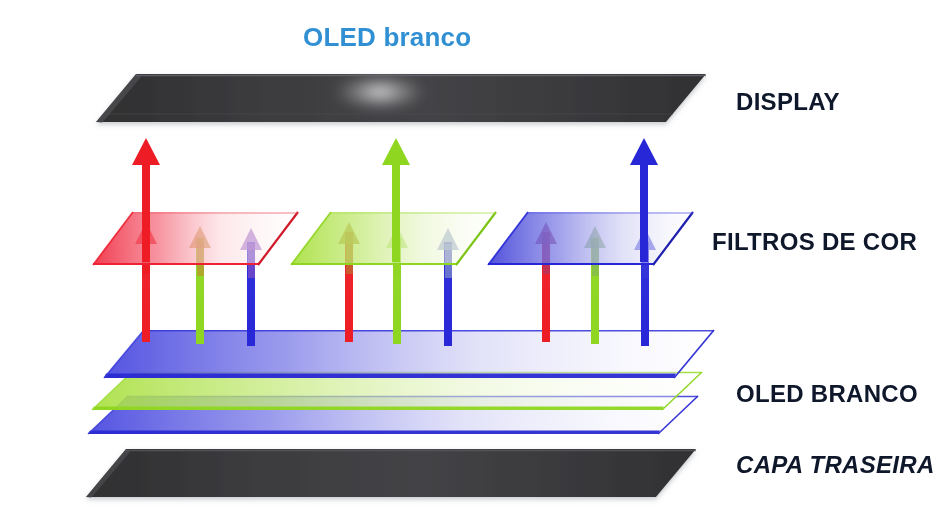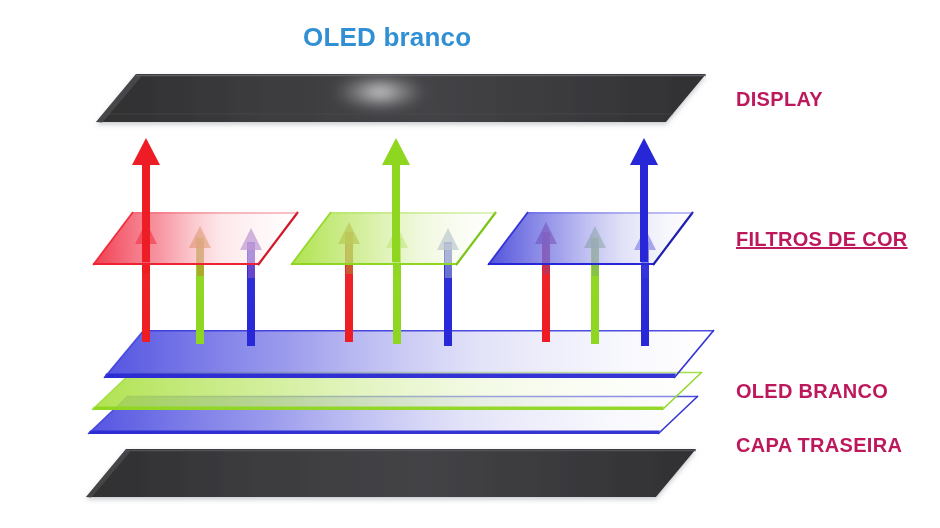--- a/index.html
+++ b/index.html
@@ -35,32 +35,32 @@
     left: 255px;
     top: 22px;
     font-size: 26px;
     font-weight: 600;
     color: #3190d4;
     letter-spacing: 0.2px;
     white-space: nowrap;
   }
   .layer-label {
     position: absolute;
-    font-size: 20px;
+    font-size: 24px;
     font-weight: 700;
-    color: #be185d;
+    color: #0f172a;
     letter-spacing: 0.3px;
     white-space: nowrap;
     font-family: "Liberation Sans", sans-serif;
     text-align: right;
   }
   #label-display   { left: 688px; top: 88px;  }
-  #label-filters   { left: 688px; top: 228px; text-decoration: underline; }
+  #label-filters   { left: 664px; top: 228px; }
   #label-qled      { left: 688px; top: 380px; }
-  #label-back      { left: 688px; top: 434px; }
+  #label-back      { left: 688px; top: 451px; font-style: italic; }
 </style>
 </head>
 <body>
 
 <div id="stage">
 
   <svg id="diagram-svg" viewBox="0 0 940 528">
     <defs>
 
       <linearGradient id="gradDark" x1="0" y1="0" x2="1" y2="0">

